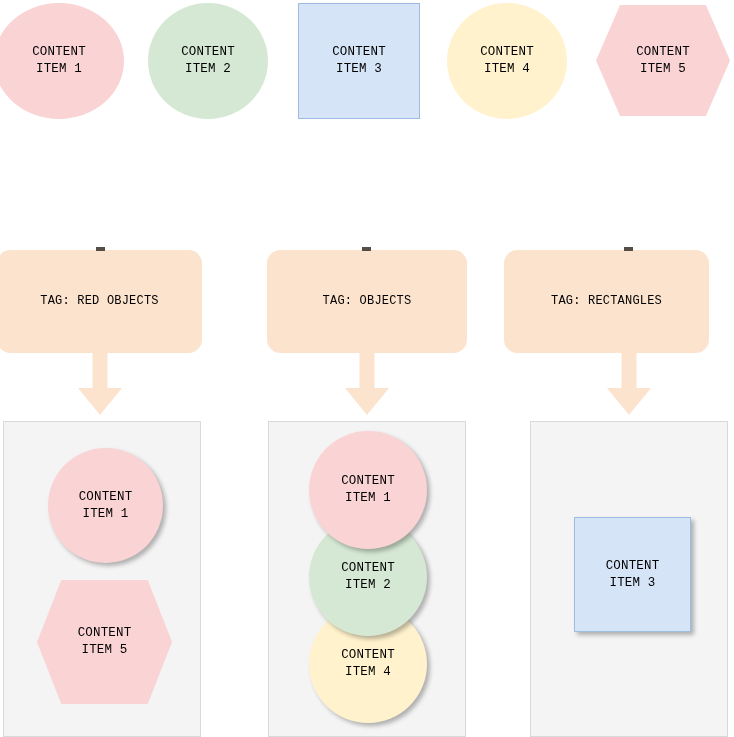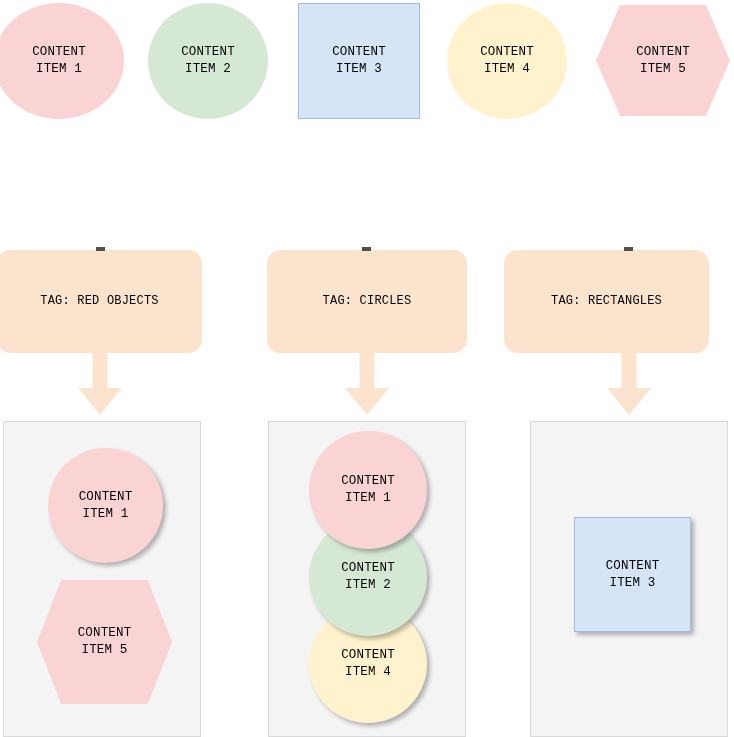--- a/index.html
+++ b/index.html
@@ -147,21 +147,21 @@
   </div>
 
   <div>
 
     <div class="tag-box" style="left:-3px; top:250px; width:205px; height:103px;">
       <div class="shape-label">TAG: RED OBJECTS</div>
     </div>
     <div class="tag-nub" style="left:96px; top:247px;"></div>
 
     <div class="tag-box" style="left:267px; top:250px; width:200px; height:103px;">
-      <div class="shape-label">TAG: CIRCLES</div>
+      <div class="shape-label">TAG: OBJECTS</div>
     </div>
     <div class="tag-nub" style="left:362px; top:247px;"></div>
 
     <div class="tag-box" style="left:504px; top:250px; width:205px; height:103px;">
       <div class="shape-label">TAG: RECTANGLES</div>
     </div>
     <div class="tag-nub" style="left:624px; top:247px;"></div>
   </div>
 
   <div>

